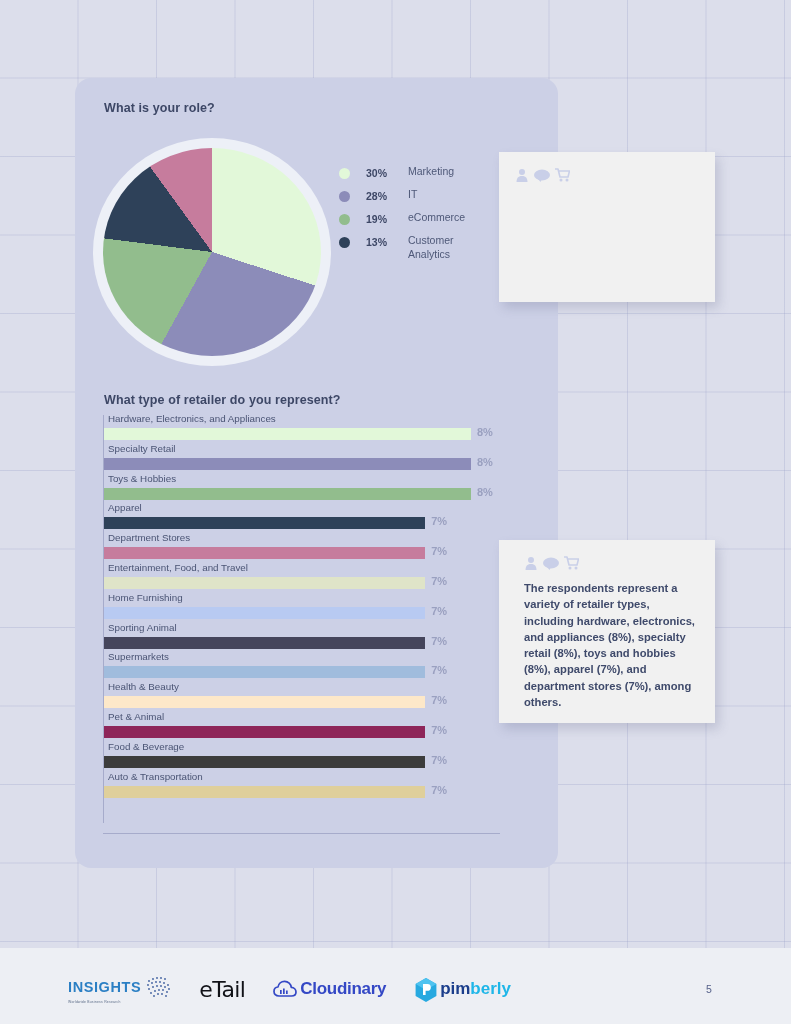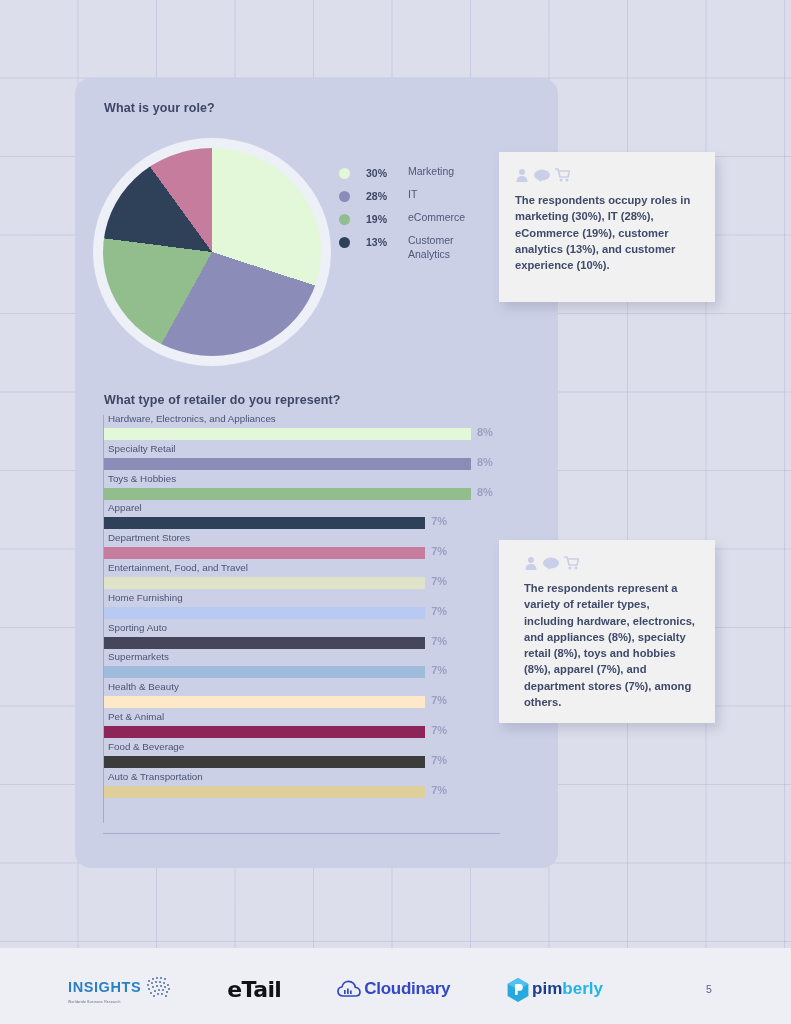--- a/index.html
+++ b/index.html
@@ -68,30 +68,30 @@
   }
   #callout-1{left:499px;top:152px;width:216px;height:150px;}
   #callout-2{left:499px;top:540px;width:216px;height:183px;padding-left:25px;}
   .co-icons{display:flex;gap:5px;align-items:flex-end;margin-bottom:10px;height:16px;}
   .co-text{font-size:11.2px;line-height:16.3px;color:#3f4a6b;font-weight:bold;}
 
   
   #footer{position:absolute;left:0;top:948px;width:791px;height:76px;
           background:#edeff4;}
   #logos{position:absolute;left:68px;top:972px;height:34px;
-         display:flex;align-items:center;gap:56px;}
+         display:flex;align-items:center;gap:28px;}
   .logo{display:flex;align-items:center;}
   
   #logo-insights{flex-direction:column;align-items:flex-start;}
   #ins-top{display:flex;align-items:center;gap:4px;}
   #ins-word{font-size:14.5px;font-weight:bold;color:#2b7fc4;letter-spacing:.6px;}
   #ins-tag{font-size:3.4px;color:#5a6a86;letter-spacing:.25px;margin-top:1px;
            transform:scale(1,1);}
   
-  #logo-etail{font-size:22px;font-weight:bold;color:#111217;letter-spacing:-.6px;
+  #logo-etail{font-size:22px;font-weight:normal;color:#111217;letter-spacing:-.6px;
               font-family:"DejaVu Sans",sans-serif;}
   
   #cloud-word{font-size:17px;font-weight:bold;color:#3448c5;letter-spacing:-.3px;}
   
   #pim-pim{font-size:17px;font-weight:bold;color:#1b3e8c;}
   #pim-berly{font-size:17px;font-weight:bold;color:#1fb6e8;}
   #pagenum{position:absolute;left:706px;top:983px;font-size:10.5px;color:#56618a;}
 </style>
 </head>
 <body>
@@ -178,21 +178,21 @@
       <div class="bar-val" style="left: 327.125px;">7%</div>
     </div>
     <div class="bar-row">
       <div class="bar-lab">Home Furnishing</div>
       <div class="bar-track" style="width: 321.125px;">
         <div class="bar-fill" style="width: 100%; background: rgb(184, 202, 242);"></div>
       </div>
       <div class="bar-val" style="left: 327.125px;">7%</div>
     </div>
     <div class="bar-row">
-      <div class="bar-lab">Sporting Auto</div>
+      <div class="bar-lab">Sporting Animal</div>
       <div class="bar-track" style="width: 321.125px;">
         <div class="bar-fill" style="width: 100%; background: rgb(69, 69, 92);"></div>
       </div>
       <div class="bar-val" style="left: 327.125px;">7%</div>
     </div>
     <div class="bar-row">
       <div class="bar-lab">Supermarkets</div>
       <div class="bar-track" style="width: 321.125px;">
         <div class="bar-fill" style="width: 100%; background: rgb(160, 188, 221);"></div>
       </div>
@@ -237,21 +237,20 @@
     <svg width="16" height="13" viewBox="0 0 16 13">
       <ellipse cx="8" cy="6" rx="8" ry="5.4" fill="#c9cfe8"></ellipse>
       <path d="M4 10 L6.5 13 L8 10 Z" fill="#c9cfe8"></path>
     </svg>
     <svg width="15" height="14" viewBox="0 0 15 14">
       <path d="M0 1 H3 L5 9 H13 L14.5 3 H4" stroke="#c9cfe8" stroke-width="1.6" fill="none" stroke-linejoin="round"></path>
       <circle cx="6" cy="12" r="1.5" fill="#c9cfe8"></circle>
       <circle cx="12" cy="12" r="1.5" fill="#c9cfe8"></circle>
     </svg>
   </div>
-  <div class="co-text">The respondents occupy roles in marketing (30%), IT (28%), eCommerce (19%), customer analytics (13%), and customer experience (10%).</div>
 </div>
 
 <div class="callout" id="callout-2">
   <div class="co-icons">
     <svg width="14" height="14" viewBox="0 0 14 14">
       <circle cx="7" cy="4" r="3" fill="#c9cfe8"></circle>
       <path d="M1.5 14 C1.5 9.5 4 8 7 8 C10 8 12.5 9.5 12.5 14 Z" fill="#c9cfe8"></path>
     </svg>
     <svg width="16" height="13" viewBox="0 0 16 13">
       <ellipse cx="8" cy="6" rx="8" ry="5.4" fill="#c9cfe8"></ellipse>

